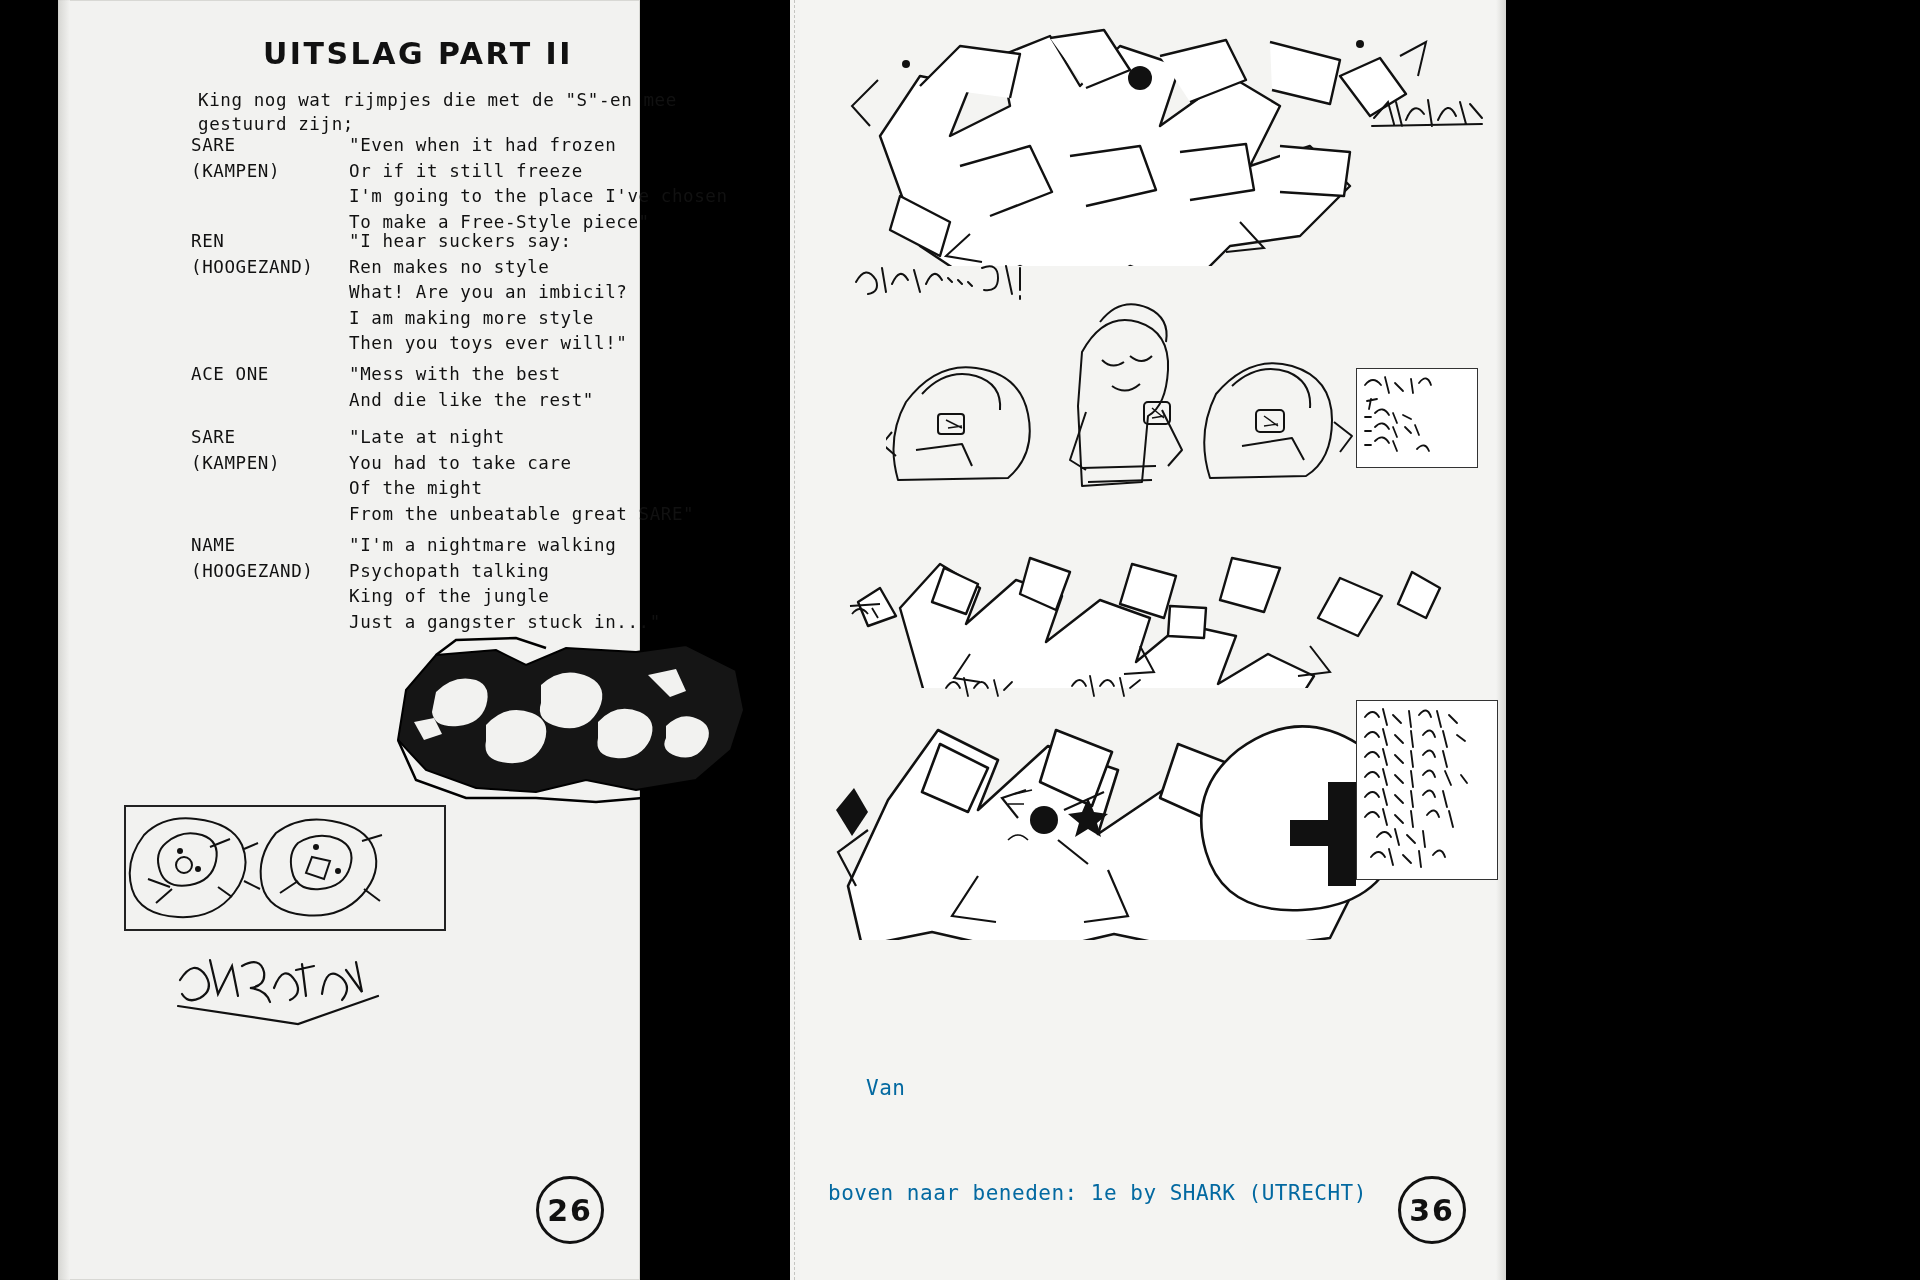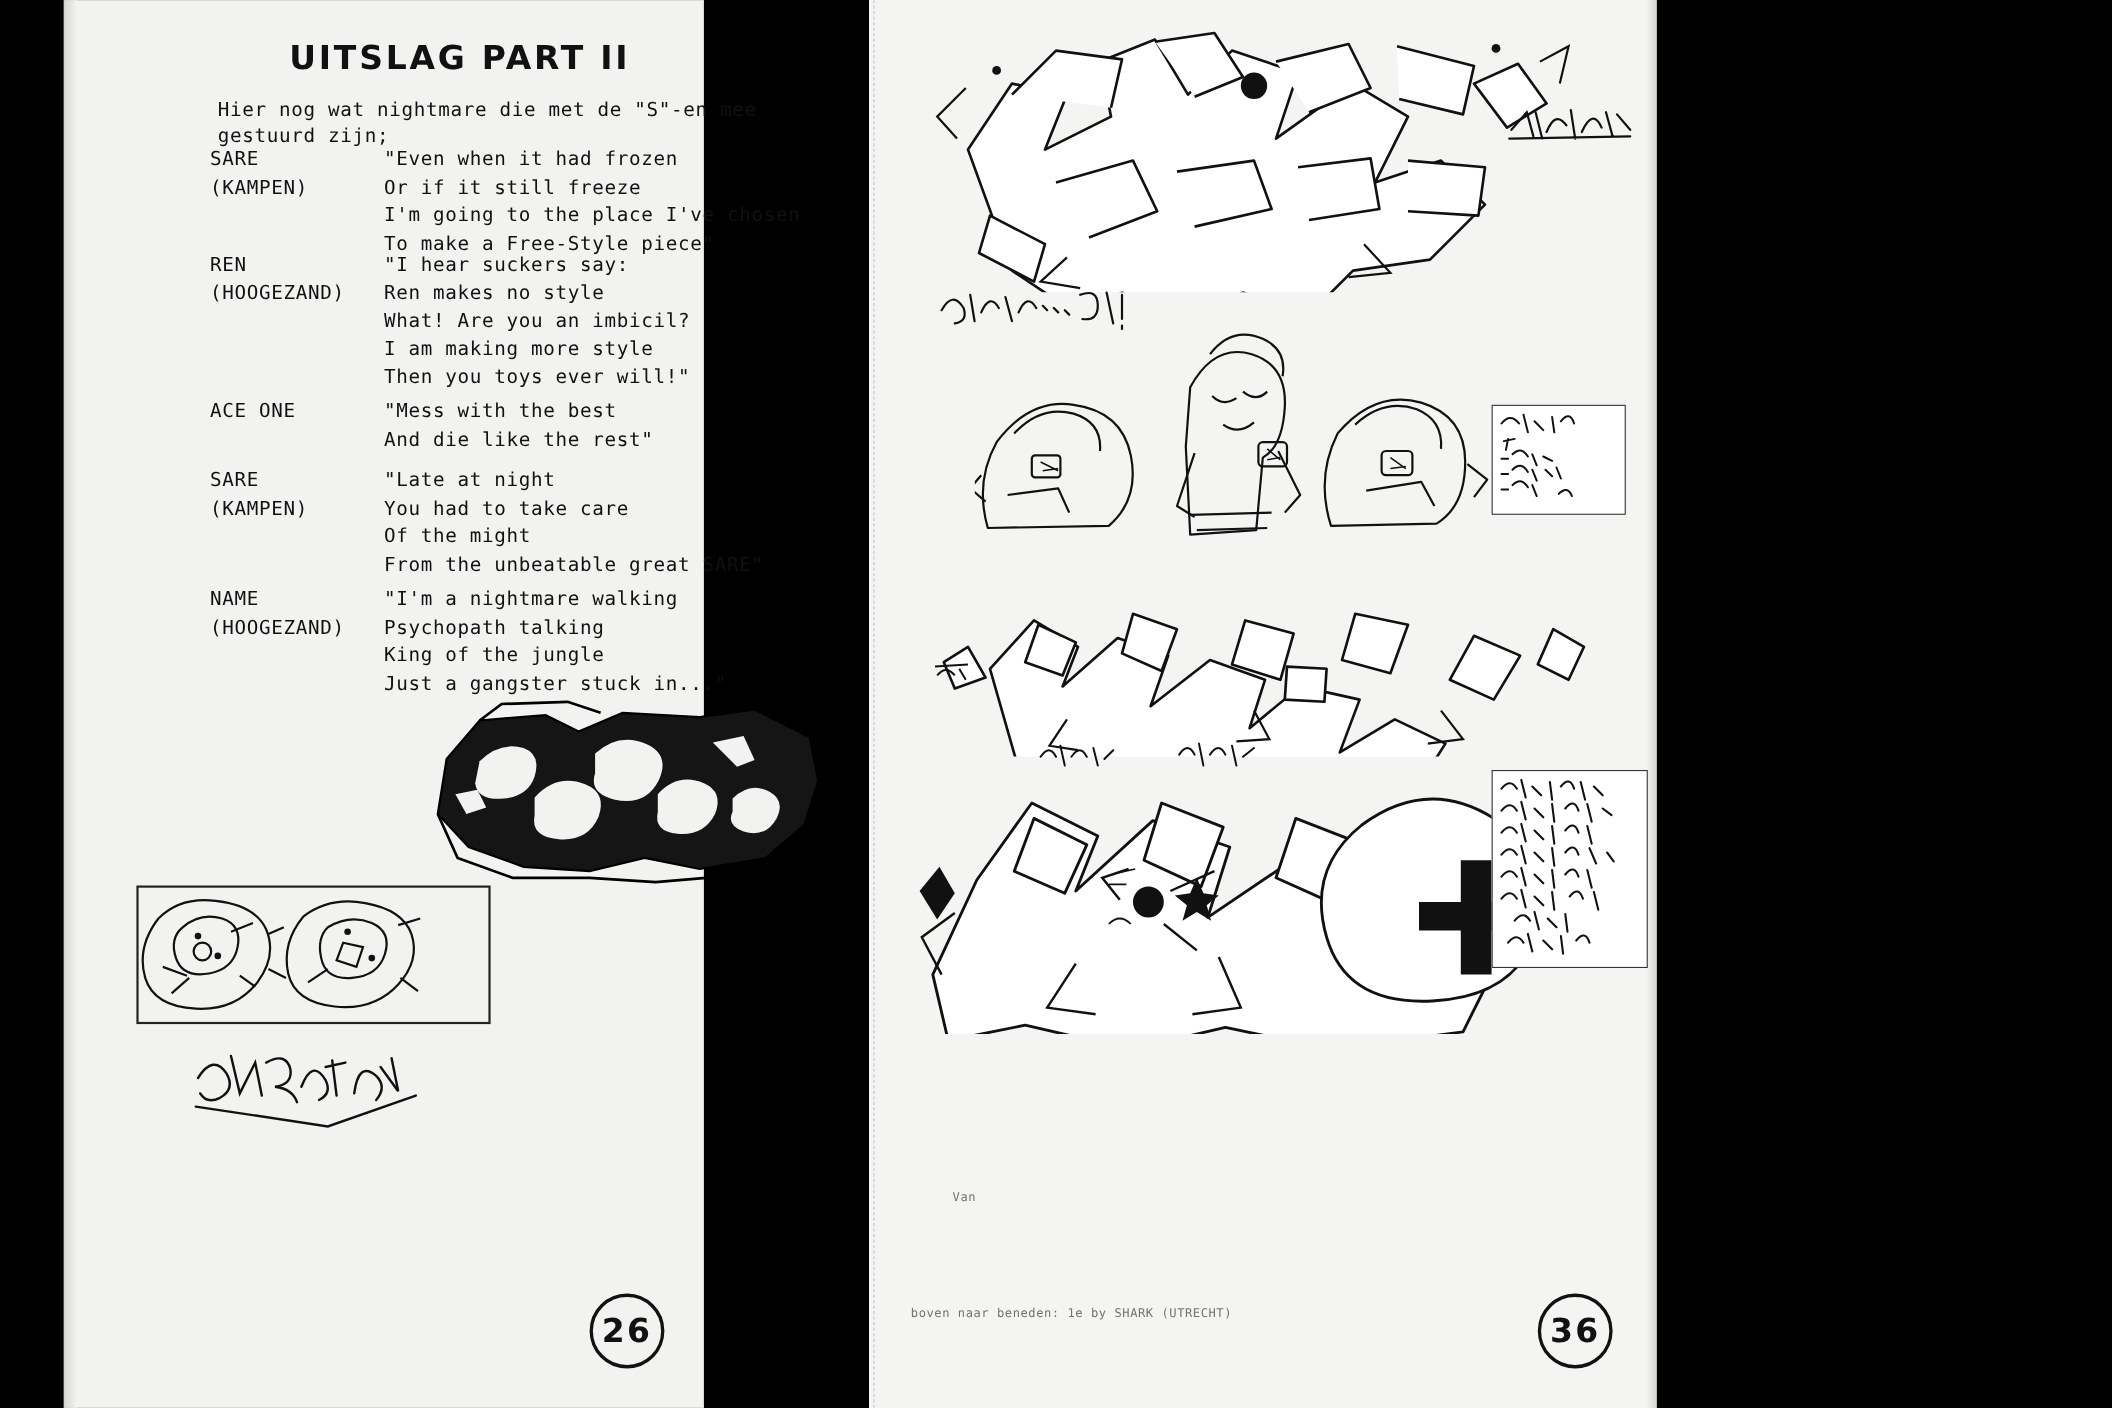--- a/index.html
+++ b/index.html
@@ -130,24 +130,24 @@
   }
   .pagenum-left { right: 36px; bottom: 36px; }
   .pagenum-right { right: 40px; bottom: 36px; }
 
   
   .caption {
     position: absolute;
     left: 38px;
     bottom: 14px;
     width: 640px;
-    font-size: 11px;
+    font-size: 21px;
     line-height: 29px;
     letter-spacing: 0.5px;
-    color: #737373;
+    color: #0369a1;
     white-space: pre;
   }
   .caption .c-van { padding-left: 38px; }
   .caption .c1 { padding-left: 0px; margin-top: 18px; }
   .caption .c2 { padding-left: 232px; }
   .caption .c3 { padding-left: 190px; }
 
   
   .art {
     position: absolute;
@@ -159,21 +159,21 @@
 </style>
 </head>
 <body>
 
 <div class="spread">
 
   <div class="page-left">
 
     <div class="title">UITSLAG PART II</div>
 
-    <div class="intro">Hier nog wat nightmare die met de "S"-en mee
+    <div class="intro">King nog wat rijmpjes die met de "S"-en mee
 gestuurd zijn;</div>
 
     <div class="verse v1">
       <div class="who"><span>SARE</span><br><span>(KAMPEN)</span></div>
       <div class="lines">"Even when it had frozen
 Or if it still freeze
 I'm going to the place I've chosen
 To make a Free-Style piece"</div>
     </div>
 

